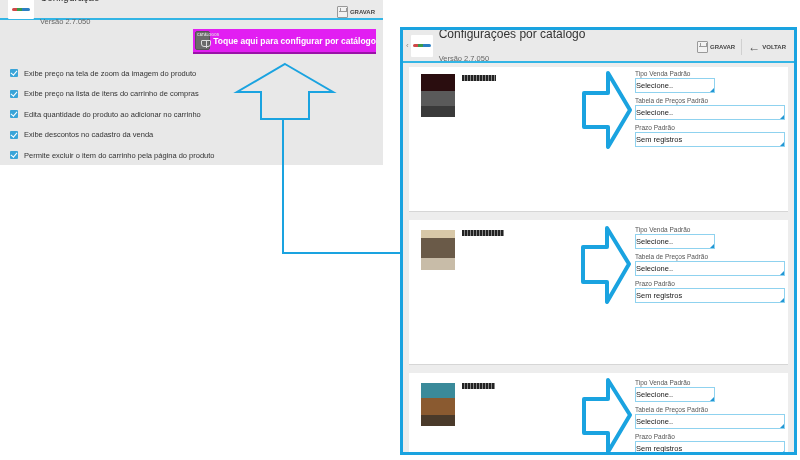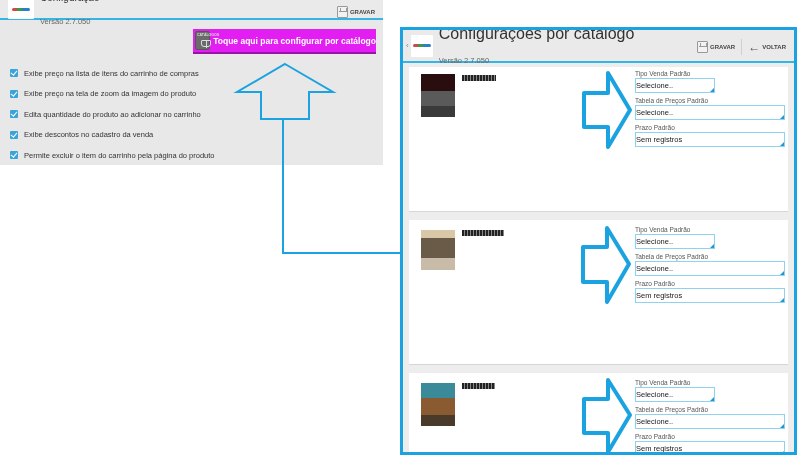--- a/index.html
+++ b/index.html
@@ -35,21 +35,21 @@
   .opt .lbl { font-size: 7.5px; color: #333; }
 
   
   .overlay { position: absolute; left: 0; top: 0; width: 800px; height: 460px; pointer-events: none; }
 
   
   .right-frame { position: absolute; left: 400px; top: 27px; width: 397px; height: 428px; border: 3px solid #1aa3e0; background: #ededed; overflow: hidden; }
   .r-actionbar { position: relative; height: 33px; background: #eaeaea; border-bottom: 2px solid #33b5e5; display: flex; align-items: center; }
   .r-actionbar .chev { font-size: 8px; color: #888; margin-left: 3px; }
   .r-actionbar .app-logo { margin-left: 2px; width: 22px; height: 22px; }
-  .r-actionbar .titles .t { font-size: 16px; }
+  .r-actionbar .titles .t { font-size: 12px; }
   .r-actionbar .ab-actions { height: 33px; }
 
   .cards { position: absolute; left: 6px; top: 37px; right: 6px; }
   .card { position: relative; background: #fff; height: 145px; margin-bottom: 8px; border-bottom: 1px solid #d6d6d6; }
   .card .thumb { position: absolute; left: 12px; top: 7px; width: 34px; height: 43px; }
   .card .name { position: absolute; left: 53px; top: 8px; height: 6px; width: 34px; background: repeating-linear-gradient(90deg,#222 0 2px,#888 2px 3px); }
   .fields { position: absolute; left: 226px; top: 2px; width: 150px; }
   .flabel { font-size: 6.5px; color: #555; height: 9px; line-height: 9px; }
   .sel { position: relative; height: 15px; border: 1px solid #8fd2ef; background: #fff; font-size: 7.5px; color: #222; line-height: 13px; margin-bottom: 3px; }
   .sel.short { width: 80px; }
@@ -79,25 +79,25 @@
     <div class="cat-icon">
       <span class="lbl">CATÁLOGOS</span>
       <span class="book"></span>
     </div>
     <span class="txt">Toque aqui para configurar por catálogo</span>
   </div>
 
   <div class="options">
     <div class="opt">
       <span class="cb"></span>
-      <span class="lbl">Exibe preço na lista de itens do carrinho de compras</span>
+      <span class="lbl">Exibe preço na tela de zoom da imagem do produto</span>
     </div>
     <div class="opt">
       <span class="cb"></span>
-      <span class="lbl">Exibe preço na tela de zoom da imagem do produto</span>
+      <span class="lbl">Exibe preço na lista de itens do carrinho de compras</span>
     </div>
     <div class="opt">
       <span class="cb"></span>
       <span class="lbl">Edita quantidade do produto ao adicionar no carrinho</span>
     </div>
     <div class="opt">
       <span class="cb"></span>
       <span class="lbl">Exibe descontos no cadastro da venda</span>
     </div>
     <div class="opt">

